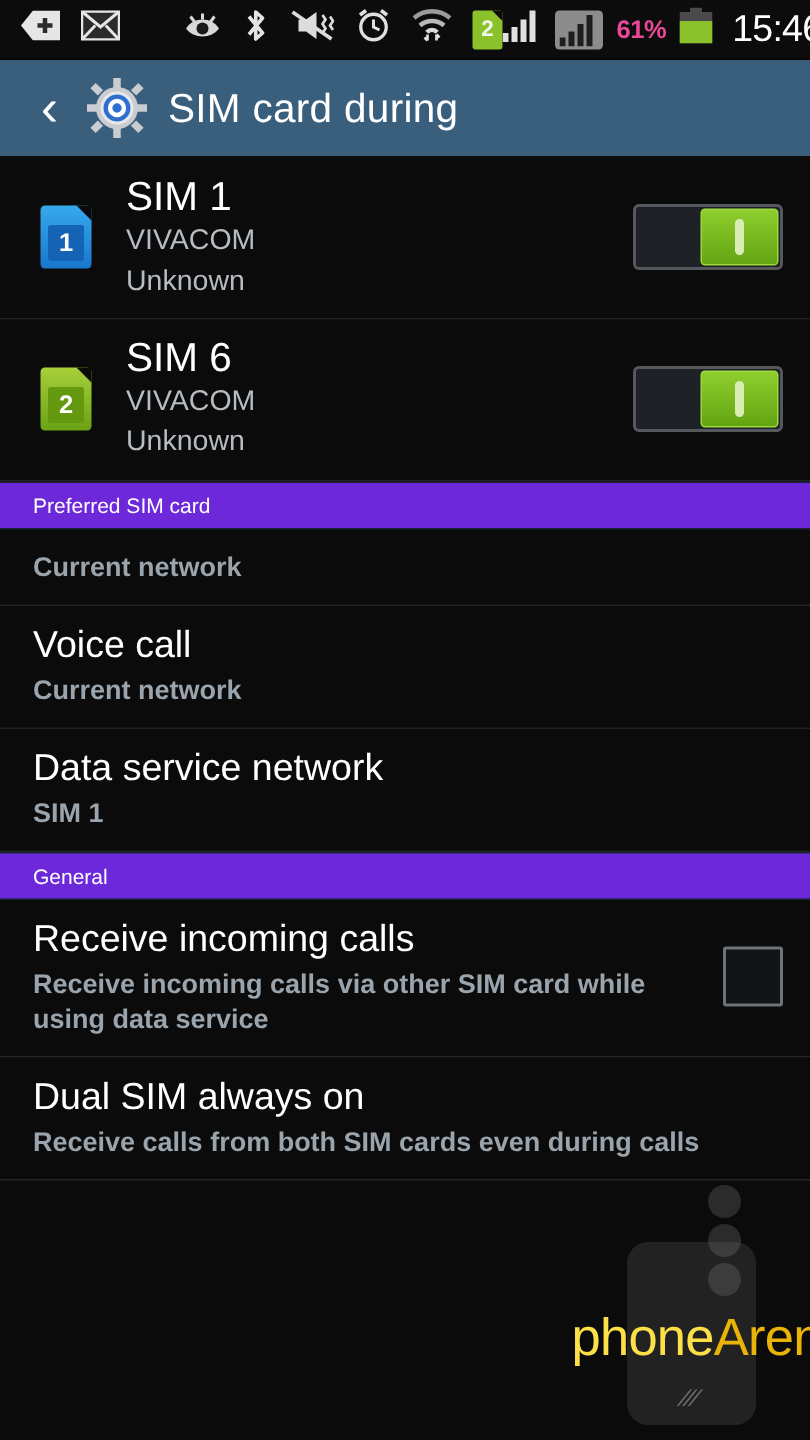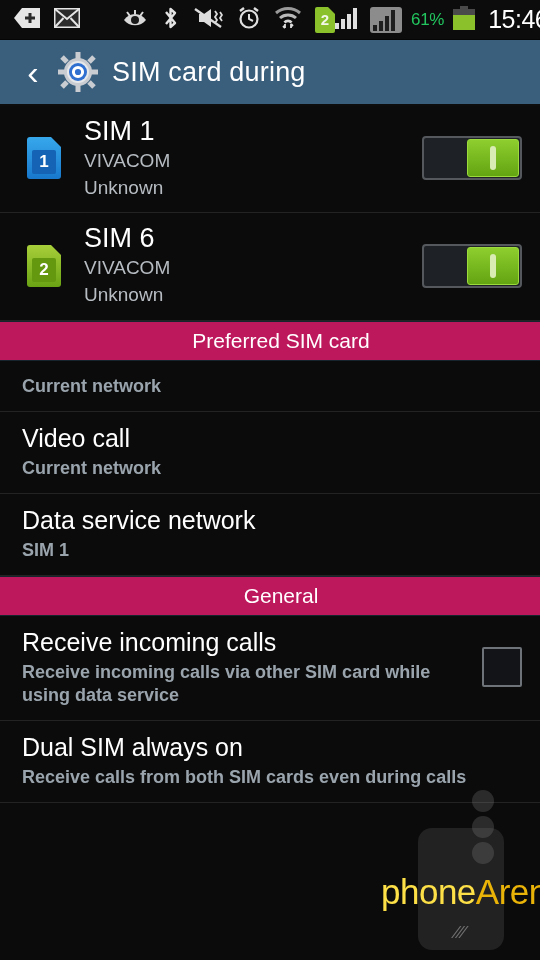--- a/index.html
+++ b/index.html
@@ -16,21 +16,21 @@
     height: 40px; width: 100%;
     background: #0c0c0c;
     display: flex; align-items: center;
     padding: 0 8px 0 14px;
     border-bottom: 1px solid #050505;
   }
   .sb-left { display: flex; align-items: center; gap: 14px; }
   .sb-right { display: flex; align-items: center; gap: 9px; margin-left: auto; }
   .sb-mid { display: flex; align-items: center; gap: 14px; margin-left: 42px; }
   .sb-ico { display: block; }
-  .sb-pct { color: #22c55e; font-size: 17px; letter-spacing: -0.3px; }
+  .sb-pct { color: #ec4899; font-size: 17px; letter-spacing: -0.3px; font-weight: bold; }
   .sb-clock { color: #ffffff; font-size: 25px; letter-spacing: -0.5px; margin-left: 4px; }
   .simbadge {
     width: 20px; height: 26px; background: #8bc22b; border-radius: 2px;
     position: relative; color: #f2f7e8; font-size: 15px; font-weight: bold;
     display: flex; align-items: center; justify-content: center;
   }
   .simbadge::after {
     content: ""; position: absolute; top: 0; right: 0;
     border-left: 7px solid transparent; border-top: 7px solid #0c0c0c;
   }
@@ -47,23 +47,23 @@
   .backchev {
     width: 42px; height: 42px; display: flex; align-items: center; justify-content: center;
     color: #ffffff; font-size: 34px; line-height: 1; font-weight: 300;
   }
   .gearwrap { width: 44px; height: 44px; display:flex; align-items:center; justify-content:center; margin-left: 2px;}
   .apptitle { color: #ffffff; font-size: 27px; margin-left: 12px; letter-spacing: 0.2px; }
 
   
   .list { width: 100%; }
   .section-head {
-    background: #be185d; color: #ffffff;
-    font-size: 21px; padding: 7px 0 7px 22px;
-    border-top: 1px solid #16242e; border-bottom: 1px solid #16242e; text-align: center;
+    background: #6d28d9; color: #ffffff;
+    font-size: 14px; padding: 7px 0 7px 22px;
+    border-top: 1px solid #16242e; border-bottom: 1px solid #16242e;
   }
   .row {
     position: relative; display: flex; align-items: center;
     padding: 11px 18px 13px 22px;
     border-bottom: 1px solid #232323;
     background: #0b0b0b;
   }
   .row-texts { flex: 1; min-width: 0; }
   .row-title { color: #ffffff; font-size: 25px; line-height: 1.22; }
   .row-sub { color: #9aa4ad; font-size: 18px; line-height: 1.3; margin-top: 3px; font-weight: bold; }
@@ -288,21 +288,21 @@
     <div class="section-head">Preferred SIM card</div>
 
     <div class="row">
       <div class="row-texts">
         <div class="row-sub">Current network</div>
       </div>
     </div>
 
     <div class="row">
       <div class="row-texts">
-        <div class="row-title">Video call</div>
+        <div class="row-title">Voice call</div>
         <div class="row-sub">Current network</div>
       </div>
     </div>
 
     <div class="row">
       <div class="row-texts">
         <div class="row-title">Data service network</div>
         <div class="row-sub">SIM 1</div>
       </div>
     </div>

